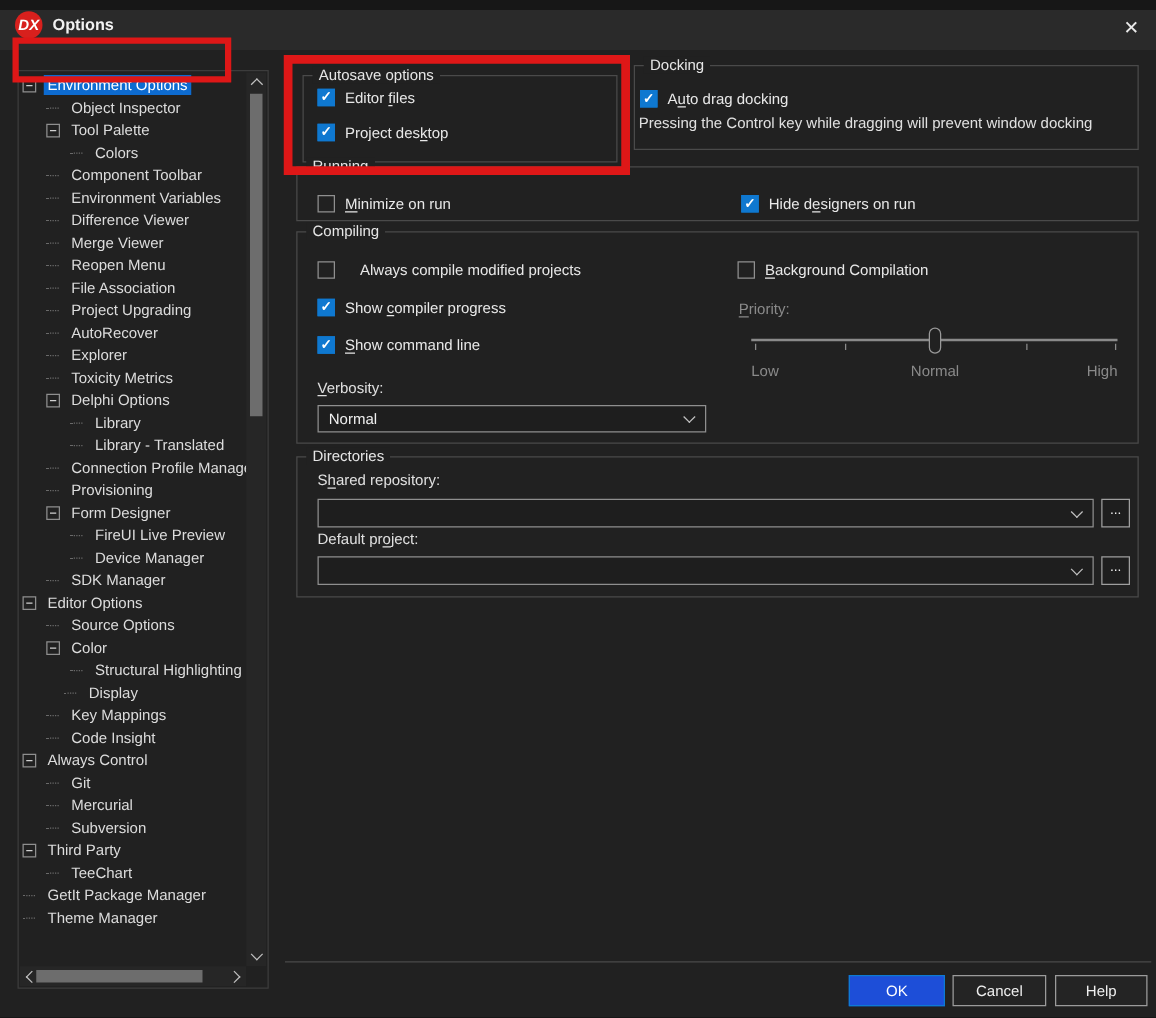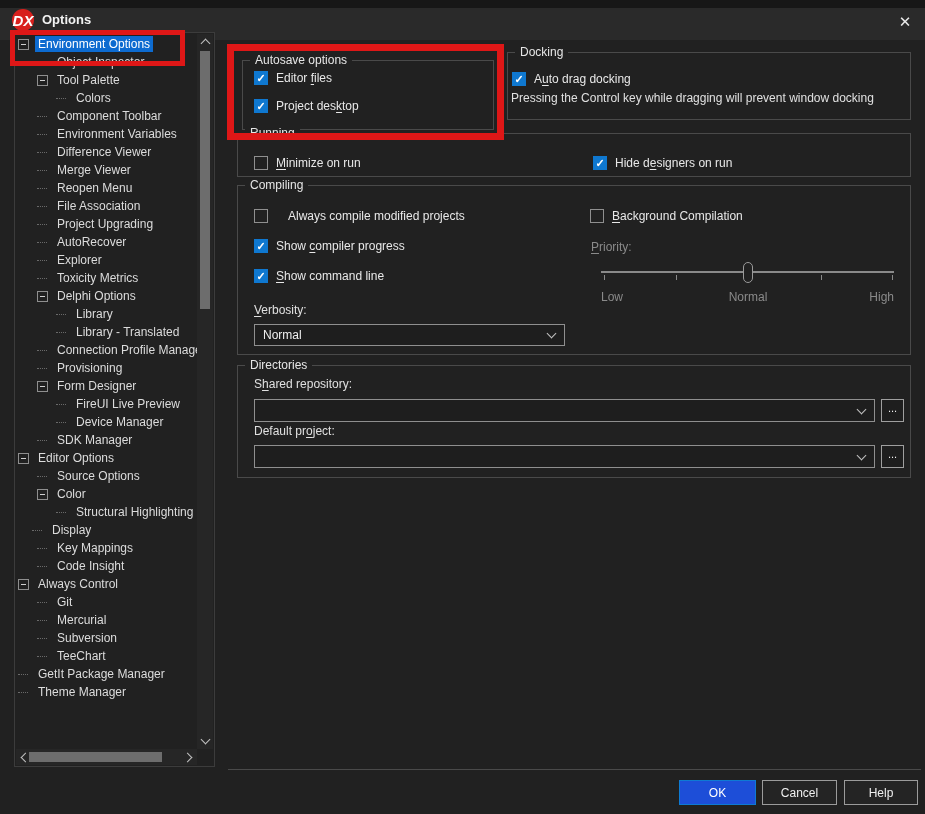--- a/index.html
+++ b/index.html
@@ -1,27 +1,27 @@
 <!DOCTYPE html>
 <html><head>
 <meta charset="utf-8">
 <style>
   html,body{margin:0;padding:0;background:#111;}
   .window{position:relative;width:925px;height:814px;background:#212121;overflow:hidden;
           font-family:"Liberation Sans",sans-serif;color:#e8e8e8;}
   .top-strip{position:absolute;left:0;top:0;width:925px;height:8px;background:#171717;}
   .titlebar{position:absolute;left:0;top:8px;width:925px;height:32px;background:#2a2a2a;}
   .app-icon{position:absolute;left:12px;top:1px;width:22px;height:22px;border-radius:50%;
-            background:#d8201d;color:#fff;font-weight:bold;font-style:italic;font-size:15px;
+            background:#d8201d;color:#fff;font-weight:bold;font-style:italic;font-size:12px;
             display:flex;align-items:center;justify-content:center;letter-spacing:0;}
   .win-title{position:absolute;left:42px;top:4px;font-size:13px;font-weight:bold;color:#f2f2f2;}
   .close-btn{position:absolute;left:893px;top:2px;width:24px;height:24px;display:flex;
              align-items:center;justify-content:center;font-size:15px;color:#eaeaea;cursor:pointer;}
   
-  .tree-panel{position:absolute;left:14px;top:32px;width:201px;height:735px;
+  .tree-panel{position:absolute;left:14px;top:56px;width:201px;height:735px;
               border:1px solid #3c3c3c;box-sizing:border-box;background:#212121;}
   .tree-list{position:absolute;left:1px;top:2px;right:17px;bottom:17px;overflow:hidden;}
   .tree-row{height:18px;display:flex;align-items:center;white-space:nowrap;font-size:12px;color:#dcdcdc;}
   .expander{width:11px;height:11px;border:1px solid #8f8f8f;margin-right:6px;flex:none;
             position:relative;box-sizing:border-box;background:#212121;}
   .expander::after{content:'';position:absolute;left:2px;right:2px;top:4px;height:1px;background:#d0d0d0;}
   .stub{width:10px;flex:none;margin-right:7px;border-top:1px dotted #6a6a6a;height:0;}
   .tree-label{padding:1px 3px;}
   .tree-label.selected{background:#0d6bd0;color:#fff;}
   
@@ -182,21 +182,21 @@
           <span class="tree-label">Source Options</span>
         </div>
         <div class="tree-row" style="padding-left: 21px;">
           <span class="expander"></span>
           <span class="tree-label">Color</span>
         </div>
         <div class="tree-row" style="padding-left: 40px;">
           <span class="stub"></span>
           <span class="tree-label">Structural Highlighting</span>
         </div>
-        <div class="tree-row" style="padding-left: 16px;">
+        <div class="tree-row" style="padding-left: 35px;">
           <span class="stub"></span>
           <span class="tree-label">Display</span>
         </div>
         <div class="tree-row" style="padding-left: 21px;">
           <span class="stub"></span>
           <span class="tree-label">Key Mappings</span>
         </div>
         <div class="tree-row" style="padding-left: 21px;">
           <span class="stub"></span>
           <span class="tree-label">Code Insight</span>
@@ -209,20 +209,24 @@
           <span class="stub"></span>
           <span class="tree-label">Git</span>
         </div>
         <div class="tree-row" style="padding-left: 21px;">
           <span class="stub"></span>
           <span class="tree-label">Mercurial</span>
         </div>
         <div class="tree-row" style="padding-left: 21px;">
           <span class="stub"></span>
           <span class="tree-label">Subversion</span>
+        </div>
+        <div class="tree-row" style="padding-left: 2px;">
+          <span class="expander"></span>
+          <span class="tree-label">Third Party</span>
         </div>
         <div class="tree-row" style="padding-left: 21px;">
           <span class="stub"></span>
           <span class="tree-label">TeeChart</span>
         </div>
         <div class="tree-row" style="padding-left: 2px;">
           <span class="stub"></span>
           <span class="tree-label">GetIt Package Manager</span>
         </div>
         <div class="tree-row" style="padding-left: 2px;">

